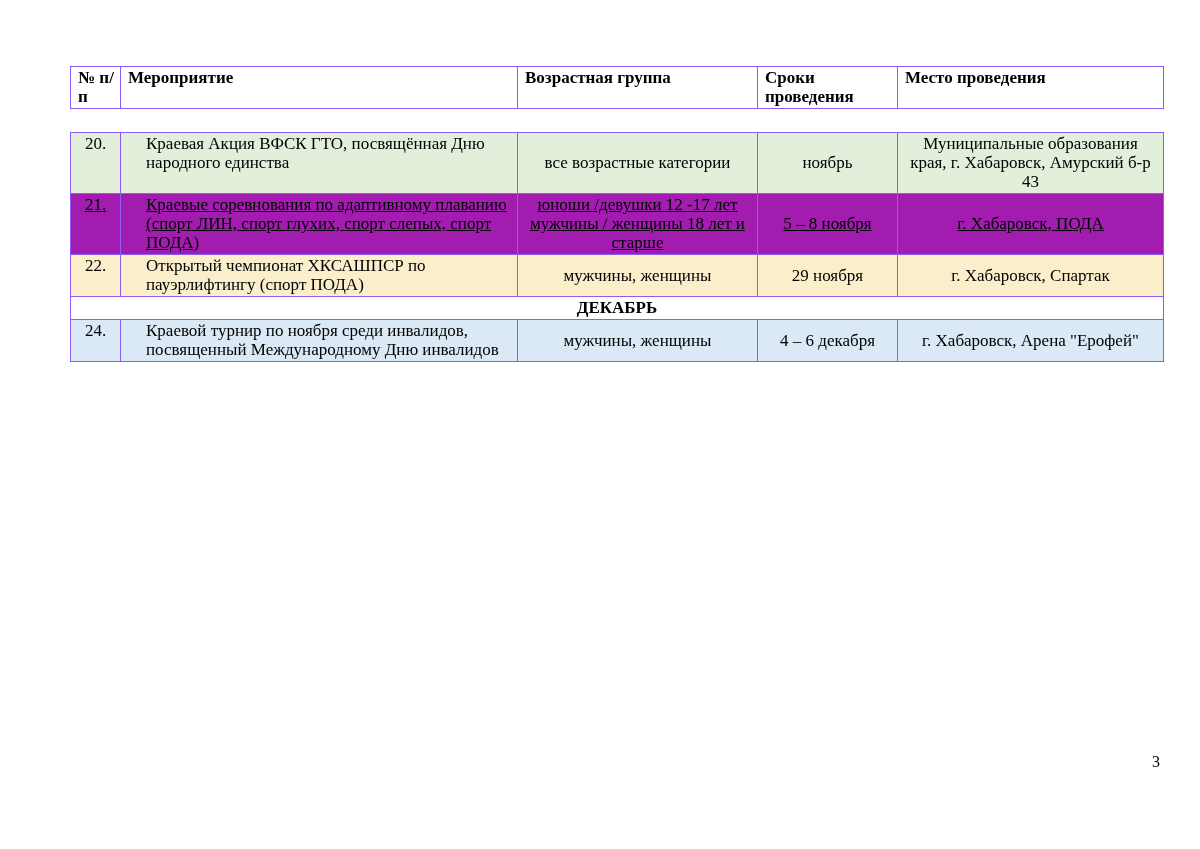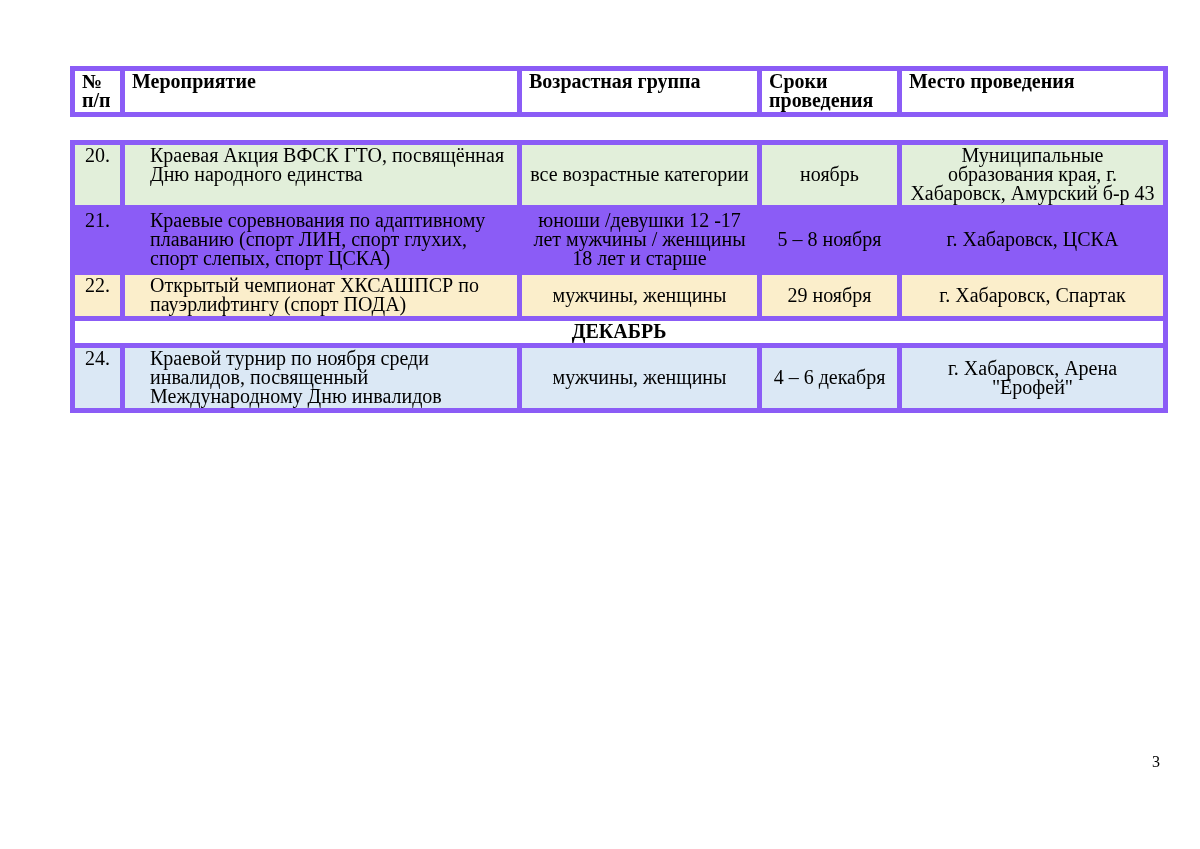--- a/index.html
+++ b/index.html
@@ -8,21 +8,21 @@
     width: 1200px; height: 849px;
     position: relative;
     font-family: "Liberation Serif", "DejaVu Serif", serif;
     color: #000;
     overflow: hidden;
   }
   .sheet { position: absolute; top: 0; left: 0; width: 1200px; height: 849px; background: #fff; }
   .content { position: absolute; top: 66px; left: 70px; width: 1093px; }
 
   table { border-collapse: collapse; table-layout: fixed; width: 1093px; }
-  td, th { border: 5px solid #8b5cf6; font-size: 20px; line-height: 19px; overflow: hidden; }
+  td, th { border: 1px solid #8b5cf6; font-size: 17px; line-height: 19px; overflow: hidden; }
 
   col.c-num   { width: 50px; }
   col.c-event { width: 397px; }
   col.c-age   { width: 240px; }
   col.c-dates { width: 140px; }
   col.c-venue { width: 266px; }
 
   
   .header-table th {
     font-weight: bold;
@@ -94,26 +94,26 @@
 
       <tbody>
           <tr class="r20" style="background-color: rgb(226, 239, 218);">
         <td class="num">20.</td>
         <td class="event">Краевая Акция ВФСК ГТО, посвящённая Дню народного единства</td>
         <td class="age">все возрастные категории</td>
         <td class="dates">ноябрь</td>
         <td class="venue">Муниципальные образования края, г. Хабаровск, Амурский б-р 43</td>
       </tr>
 
-      <tr class="r21" style="background-color: #8b5cf6;">
+      <tr class="r21" style="background-color: #a21caf; text-decoration: underline;">
         <td class="num">21.</td>
-        <td class="event">Краевые соревнования по адаптивному плаванию (спорт ЛИН, спорт глухих, спорт слепых,  спорт ЦСКА)</td>
+        <td class="event">Краевые соревнования по адаптивному плаванию (спорт ЛИН, спорт глухих, спорт слепых,  спорт ПОДА)</td>
         <td class="age">юноши /девушки 12 -17 лет мужчины / женщины 18 лет и старше</td>
         <td class="dates">5 – 8 ноября</td>
-        <td class="venue">г. Хабаровск, ЦСКА</td>
+        <td class="venue">г. Хабаровск, ПОДА</td>
       </tr>
 
       <tr class="r22" style="background-color: rgb(251, 238, 203);">
         <td class="num">22.</td>
         <td class="event">Открытый чемпионат ХКСАШПСР по пауэрлифтингу (спорт ПОДА)</td>
         <td class="age">мужчины, женщины</td>
         <td class="dates">29 ноября</td>
         <td class="venue">г. Хабаровск, Спартак</td>
       </tr>
 

